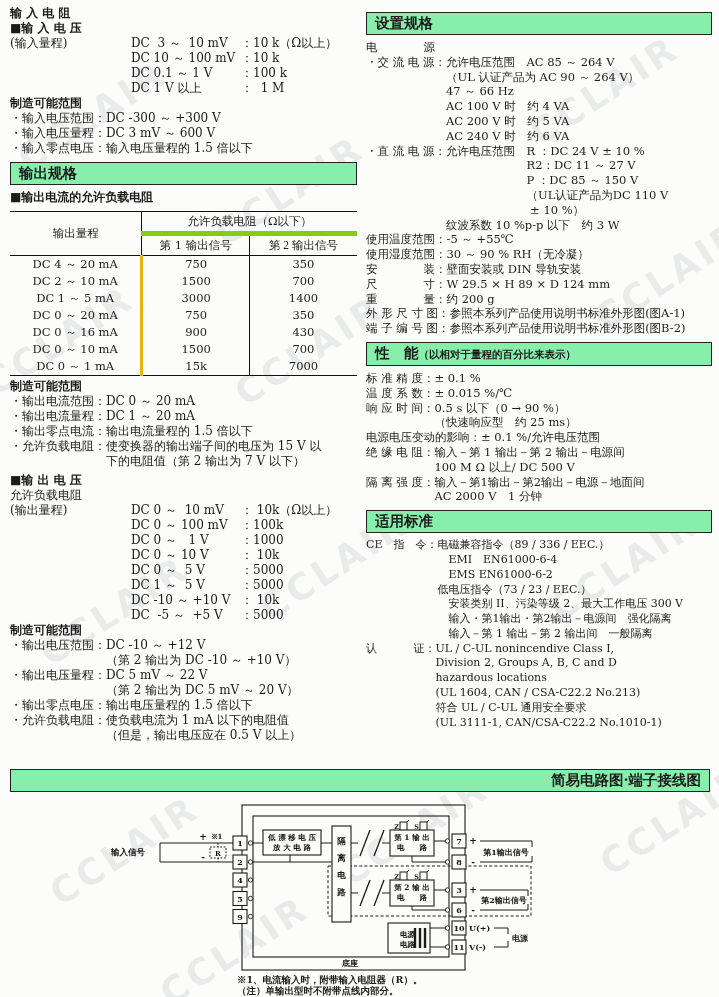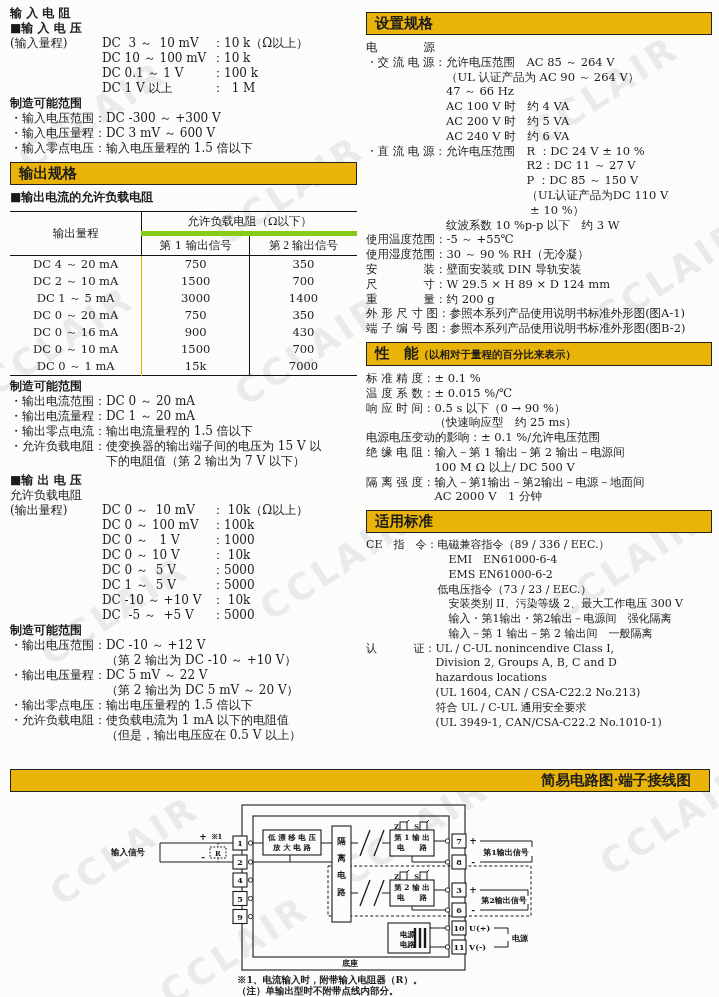--- a/index.html
+++ b/index.html
@@ -6,43 +6,43 @@
   .page{position:relative;width:719px;height:997px;background:#fcfcfa;overflow:hidden;
         font-family:"DejaVu Serif","Liberation Serif",serif;color:#1b1b1b;}
   
   .wm{position:absolute;font-family:"DejaVu Sans","Liberation Sans",sans-serif;
       font-weight:700;font-size:36px;letter-spacing:4px;color:#a9b0b8;opacity:.22;
       transform:rotate(-33deg);pointer-events:none;white-space:nowrap;}
   
   .col{position:absolute;top:6px;font-size:12px;line-height:15px;}
   .col-left{left:10px;width:347px;}
   .col-right{left:366px;width:346px;font-size:11.5px;line-height:14.8px;}
-  .bar{border:1.2px solid #222;background:#eab308;font-weight:700;font-size:14.5px;
-       padding:1px 18px 2px 8px;margin:6px 0 5px 0;line-height:18px;}
+  .bar{border:1.2px solid #222;background:#86efac;font-weight:700;font-size:14.5px;
+       padding:1px 8px 2px 8px;margin:6px 0 5px 0;line-height:18px;}
   .bar .note{font-size:10.5px;font-weight:700;letter-spacing:0;}
   .ln{white-space:pre;}
   .b{font-weight:700;}
   .rangeblock{display:flex;}
   .rlabel{flex:none;width:92px;white-space:pre;}
   .rrow{display:flex;white-space:pre;}
-  .rn{flex:none;width:110px;white-space:pre;}
+  .rn{flex:none;width:110px;white-space:pre;margin-left:29px;}
   .rv{white-space:pre;}
   .kv{display:flex;}
   .kv-l{flex:none;white-space:pre;}
   .kv-v{white-space:pre-line;}
   
   table.loadtbl{border-collapse:collapse;width:100%;font-size:11.5px;margin:6px 0 3px 0;
        border-top:1.4px solid #111;border-bottom:1.4px solid #111;}
   table.loadtbl th,table.loadtbl td{font-weight:400;text-align:center;padding:1px 3px;}
   table.loadtbl thead th{height:17px;}
   table.loadtbl td{height:14.5px;}
   th.span2{border-bottom:5px solid #84cc16;}
   th.c2{border-right:1px solid #111;border-bottom:1.4px solid #111;width:31%;}
   th.c3{border-bottom:1.4px solid #111;width:31%;font-family:Liberation Serif, serif;}
-  td.c1{border-right:1px solid #eab308;}
+  td.c1{border-right:3px solid #eab308;}
   td.c2{border-right:1px solid #111;}
   th.c1r{border-right:1px solid #111;border-bottom:1.4px solid #111;}
   
   .bottom{position:absolute;left:10px;top:763px;width:700px;font-size:12px;text-align:right;}
   .diagram-svg{position:absolute;left:0;top:800px;}
   .dnotes{position:absolute;left:237px;top:974px;font-size:9.5px;line-height:11px;font-weight:700;}
   svg text{font-family:"DejaVu Serif","Liberation Serif",serif;fill:#151515;}
   .small-gap{height:4px;}
 </style>
 </head>
@@ -337,21 +337,21 @@
 　输入・第1输出・第2输出－电源间　强化隔离
 　输入－第 1 输出－第 2 输出间　一般隔离</span>
       </div>
         <div class="kv">
         <span class="kv-l">认　　　 证：</span>
         <span class="kv-v">UL / C-UL nonincendive Class I,
 Division 2,  Groups A, B, C and D
 hazardous locations
 (UL 1604, CAN / CSA-C22.2  No.213)
 符合 UL / C-UL 通用安全要求
-(UL 3949-1, CAN/CSA-C22.2  No.1010-1)</span>
+(UL 3111-1, CAN/CSA-C22.2  No.1010-1)</span>
       </div>
       </section>
   </div>
 
   <div class="bottom">
     <div class="bar">简易电路图·端子接线图</div>
   </div>
 
   <svg class="diagram-svg" width="719" height="172" viewBox="0 0 719 172">
 

